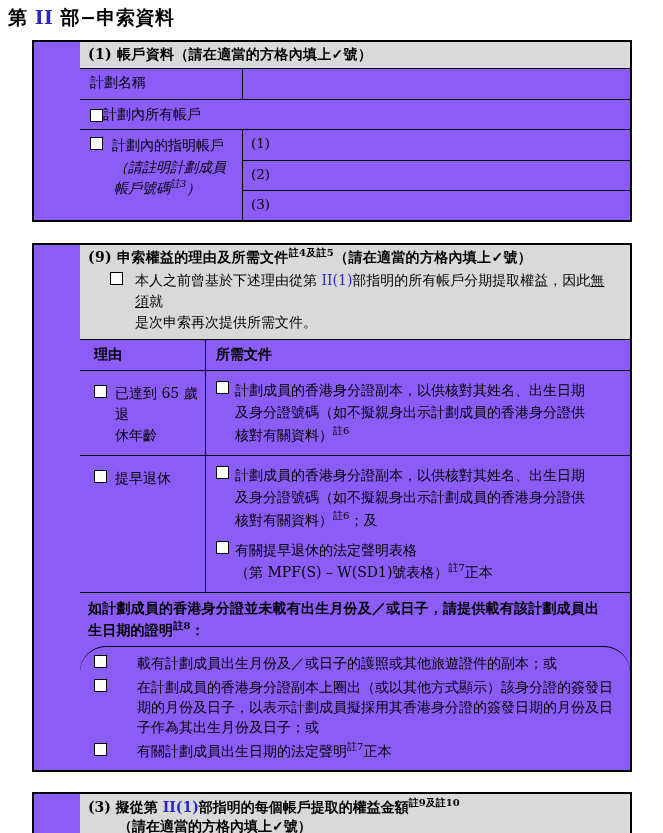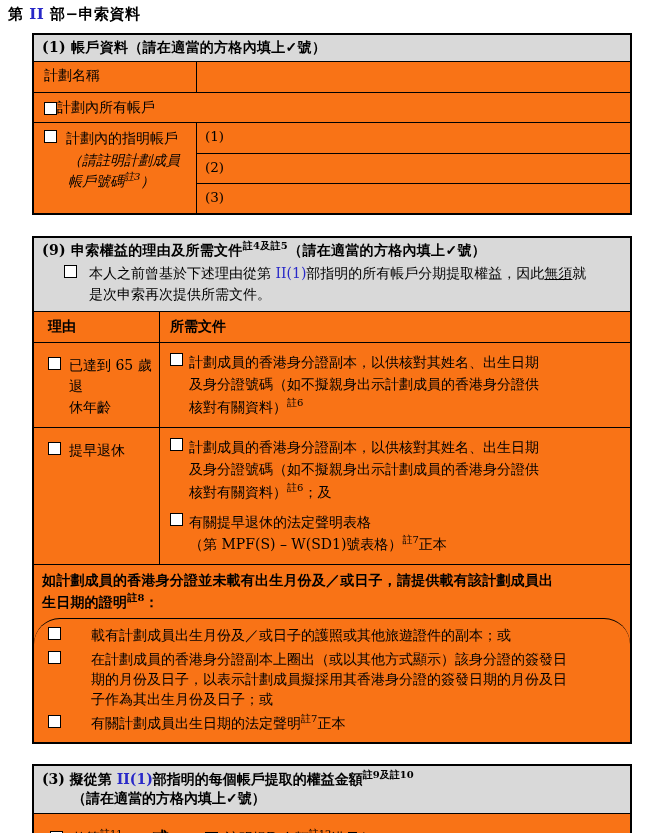--- a/index.html
+++ b/index.html
@@ -7,28 +7,28 @@
     --accent-blue:#2828c8;
   }
   *{box-sizing:border-box;}
   html,body{margin:0;padding:0;}
   body{
     width:663px;height:833px;background:#fff;color:#000;
     font-family:"DejaVu Serif","Liberation Serif",serif;
     font-size:14px;
   }
   .page{position:relative;width:663px;height:833px;overflow:hidden;background:#fff;}
-  .page-title{margin:5px 8px 0 8px;font-size:15px;font-weight:bold;letter-spacing:.5px;}
+  .page-title{margin:5px 8px 0 8px;font-size:19px;font-weight:bold;letter-spacing:.5px;}
   .blue{color:var(--accent-blue);}
   .it{font-style:italic;}
   .ul{text-decoration:underline;}
   .pl{white-space:pre-line;}
   .sup{font-size:10px;vertical-align:super;line-height:1;}
   .cb{display:inline-block;width:13px;height:13px;border:1.6px solid #000;background:#fff;flex:none;margin-top:2px;}
-  .box{margin-left:32px;width:600px;border:2px solid #000;background:#f97316;}
+  .box{margin-left:32px;width:600px;border:2px solid #000;background:#8b5cf6;padding-left:46px;}
   .box-hdr{background:var(--header-bg);border-bottom:1.6px solid #000;font-weight:bold;padding:4px 8px;letter-spacing:.3px;}
 
   
   .s1{margin-top:9px;}
   .b1-row{display:flex;align-items:stretch;min-height:30px;}
   .b1-row + .b1-row{border-top:1.6px solid #000;}
   .b1-cell-l{width:163px;border-right:1.6px solid #000;padding:5px 8px 5px 10px;flex:none;}
   .b1-cell-r{flex:1;padding:5px 8px;}
   .b1-full{flex:1;display:flex;align-items:center;padding:5px 8px 5px 10px;}
   .cb-line{display:flex;gap:9px;align-items:flex-start;line-height:1.45;}

